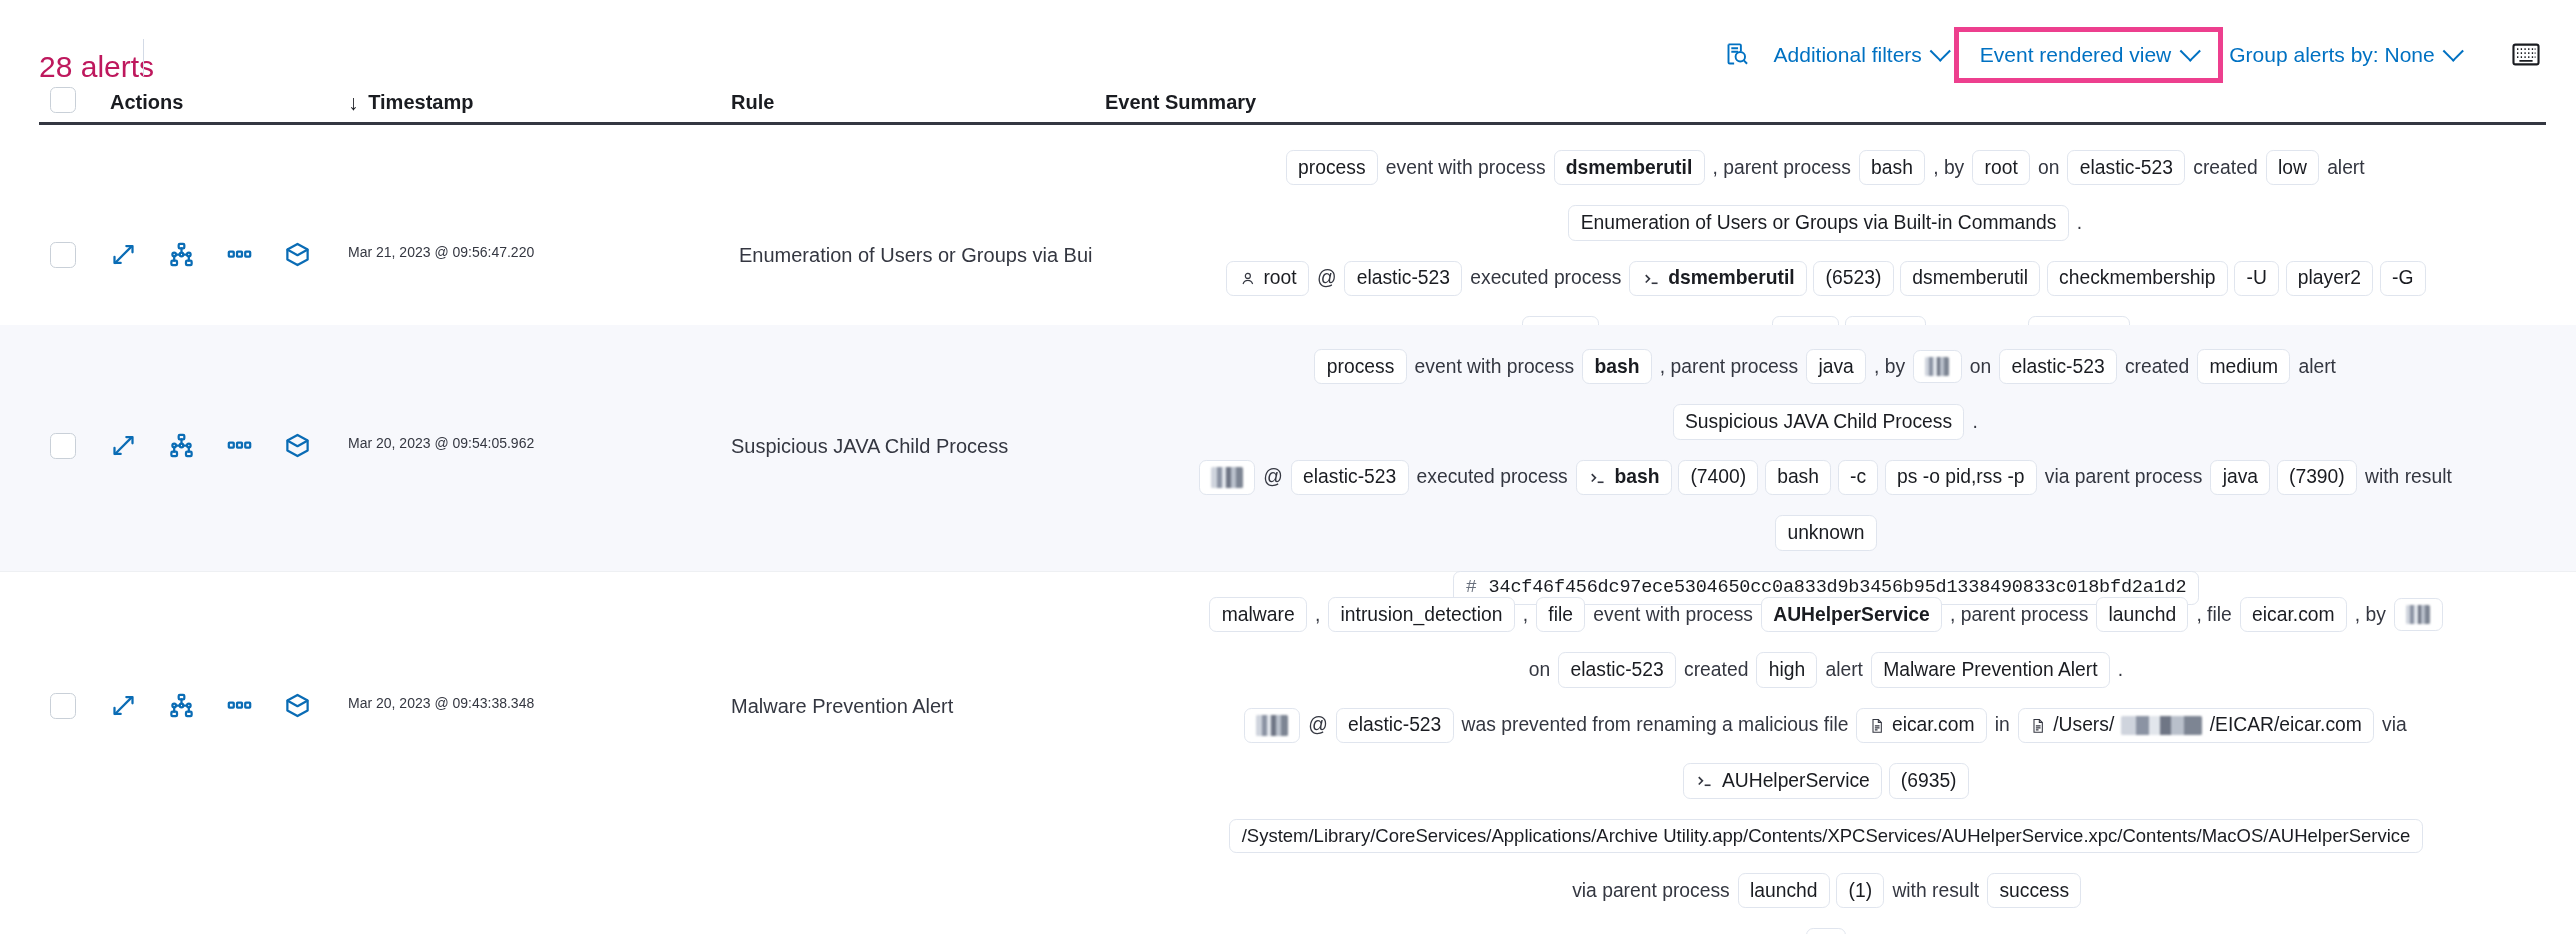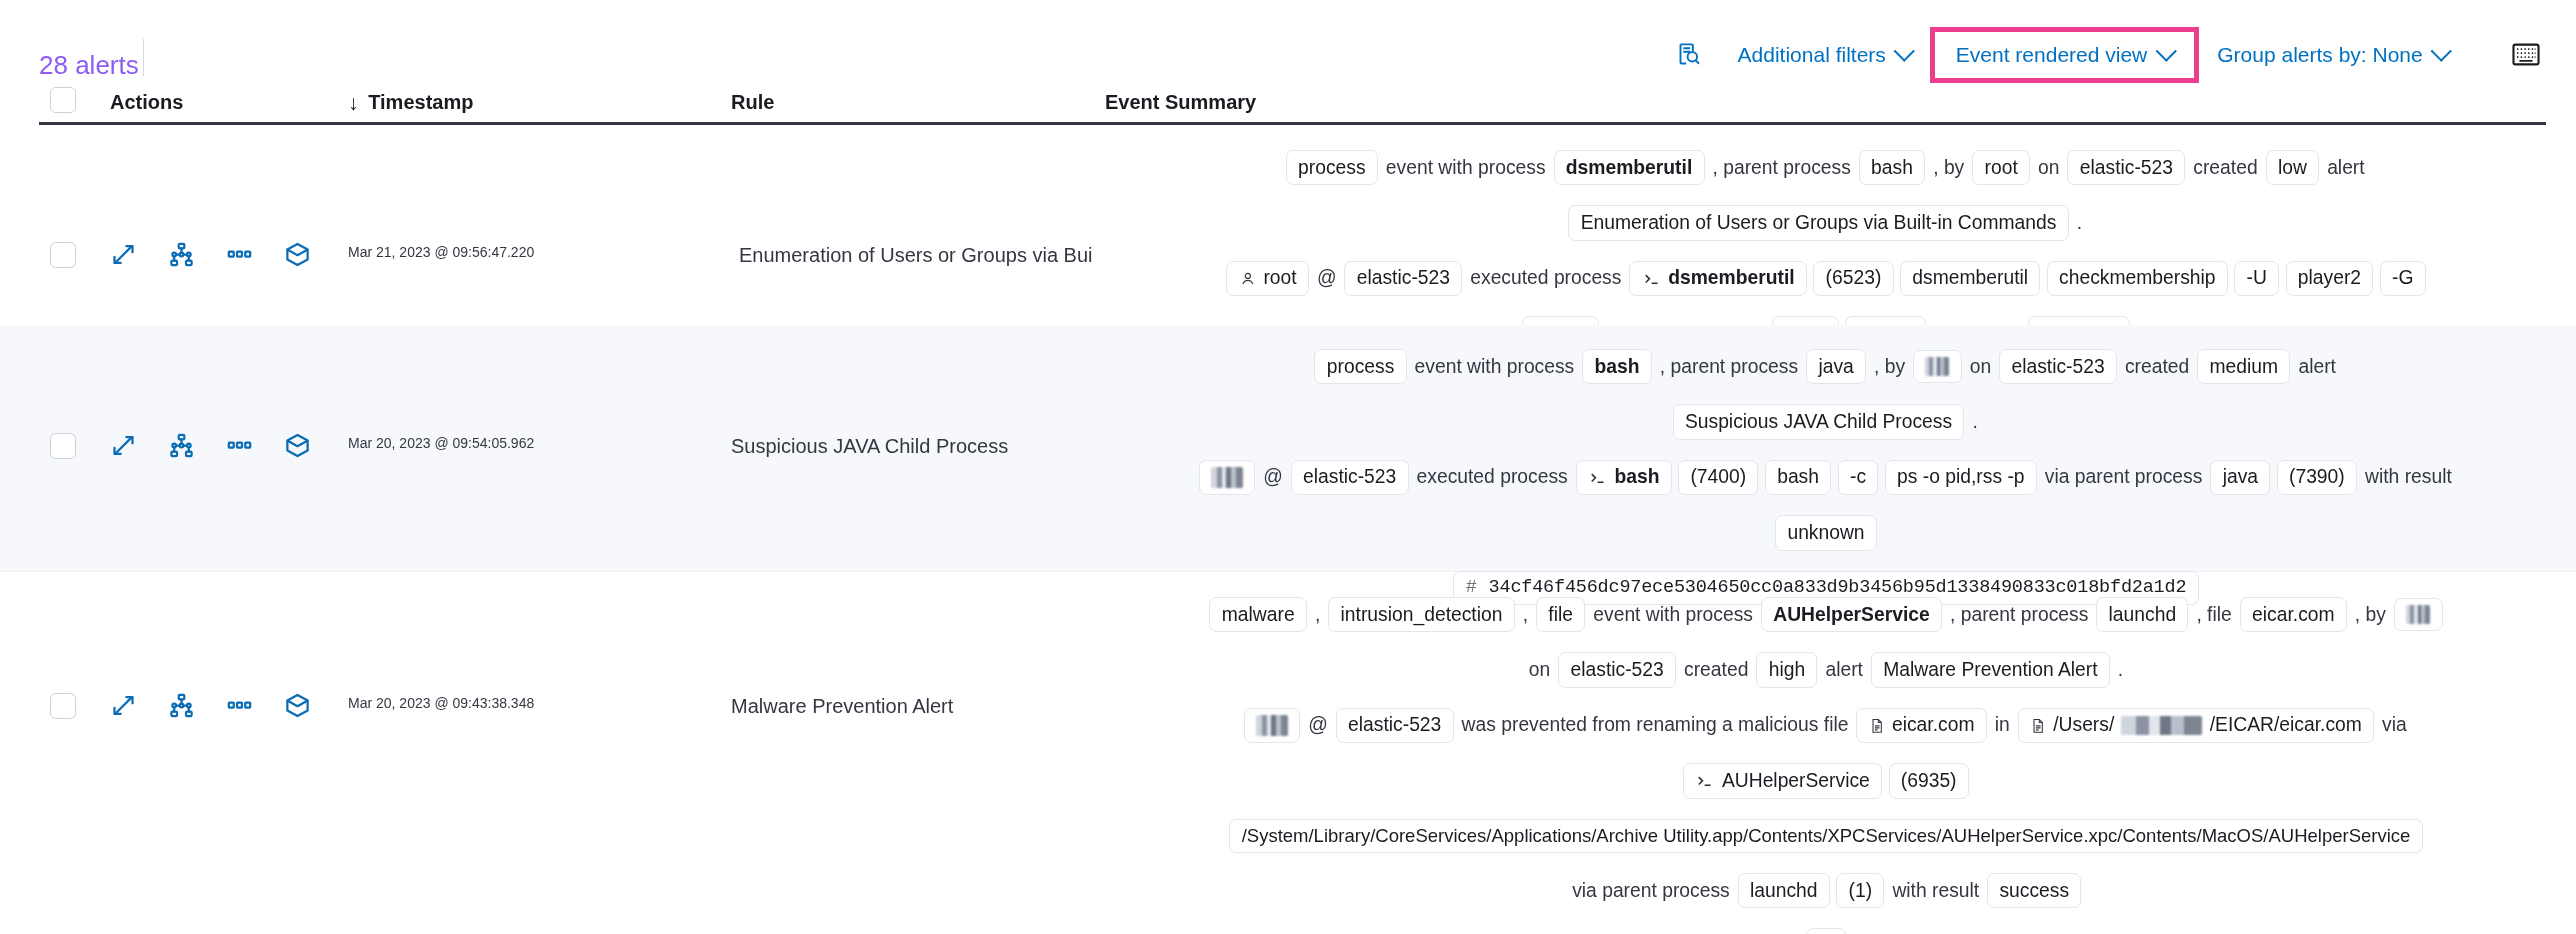--- a/index.html
+++ b/index.html
@@ -19,37 +19,37 @@
   
   .toolbar {
     position: absolute;
     left: 0; top: 0;
     width: 2576px;
     height: 97px;
   }
   .alerts-count {
     position: absolute;
     left: 39px; top: 50px;
-    font-size: 26px;
-    color: #8b5cf6;
+    font-size: 30px;
+    color: #be185d;
     font-weight: 400;
     white-space: nowrap;
   }
   .count-divider {
     position: absolute;
     left: 143px; top: 39px;
     width: 0.8px; height: 37px;
     background: #d3dae6;
   }
   .toolbar-right {
     position: absolute;
     right: 32px; top: 32px;
     display: flex;
     align-items: center;
-    gap: 12px;
+    gap: 0px;
     height: 45px;
   }
   .tb-icon-btn {
     display: flex;
     align-items: center;
     justify-content: center;
     width: 43px; height: 43px;
     cursor: pointer;
   }
   .tb-link {

